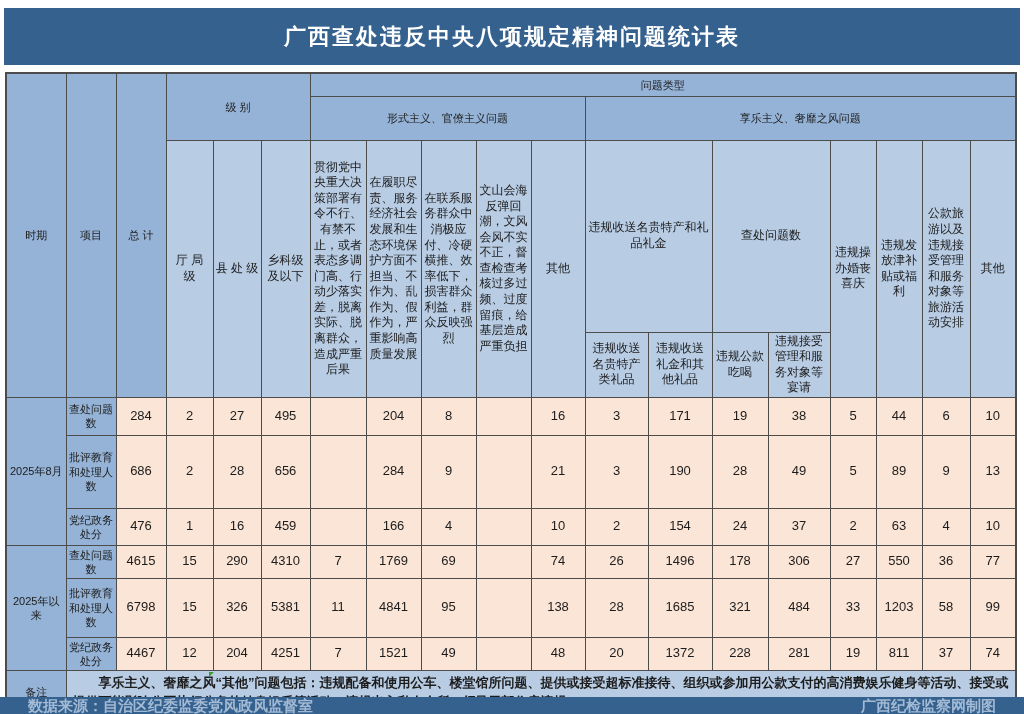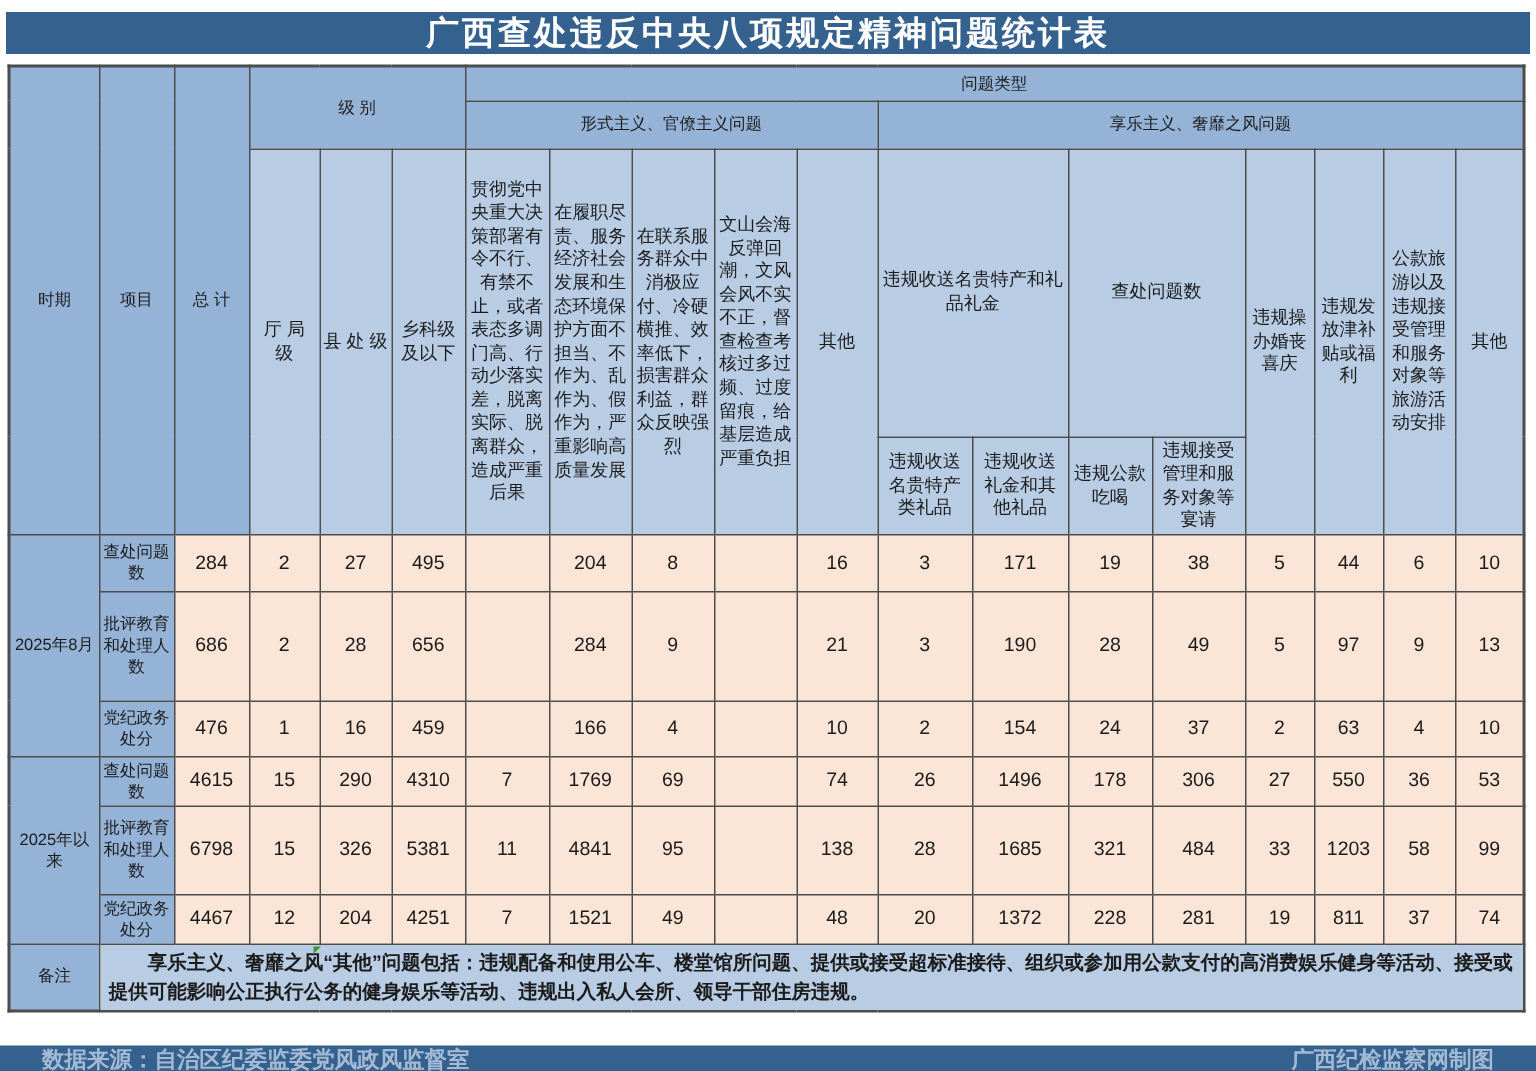--- a/index.html
+++ b/index.html
@@ -6,36 +6,36 @@
     --title_bar:#35618F; --header_medium:#95B3D7; --header_light:#B8CCE4;
     --data_cell:#FBE5D6; --border:#4C4C4C; --footer_text:#A3BAD4; --comment_triangle:#3D9B35;
   }
   *{box-sizing:border-box;}
   html,body{margin:0;padding:0;}
   body{
     width:1024px;height:714px;background:#ffffff;position:relative;overflow:hidden;
     font-family:"Liberation Sans","DejaVu Sans",sans-serif;
   }
   .title-bar{
-    margin:8px 4px 7px 4px;height:28px;background:var(--title_bar);
+    margin:8px 4px 7px 4px;height:57px;background:var(--title_bar);
     color:#ffffff;font-size:22px;font-weight:bold;letter-spacing:2px;
     display:flex;align-items:center;justify-content:center;
   }
   table{
     border-collapse:collapse;table-layout:fixed;width:1010px;margin-left:5px;
     border:2px solid var(--border);
   }
   th,td{
     border:1px solid var(--border);text-align:center;vertical-align:middle;
     padding:1px 2px;font-weight:normal;color:#1c1c1c;word-break:break-all;line-height:1.3;
   }
   .mid{background:var(--header_medium);font-size:11px;}
   .light{background:var(--header_light);font-size:12px;margin-top:41px;}
   .num{background:var(--data_cell);font-size:13px;}
-  .hA{height:23px;} .hB{height:32px;} .hC{height:192px;} .hD{height:63px;}
+  .hA{height:23px;} .hB{height:44px;} .hC{height:192px;} .hD{height:63px;}
   .r38{height:38px;} .r73{height:73px;} .r37{height:37px;}
   .r33{height:33px;} .r59{height:59px;} .rN{height:40px;}
   .note-cell{
     background:var(--header_light);text-align:left;font-size:13px;
     padding:2px 6px;position:relative;
   }
   .note-cell p{margin:0;text-indent:26px;line-height:1.5;font-weight:bold;}
   .green-tri{
     position:absolute;top:1px;left:142px;width:0;height:0;
     border-top:5px solid var(--comment_triangle);border-right:5px solid transparent;
@@ -141,21 +141,21 @@
         <td class="num"></td>
         <td class="num">284</td>
         <td class="num">9</td>
         <td class="num"></td>
         <td class="num">21</td>
         <td class="num">3</td>
         <td class="num">190</td>
         <td class="num">28</td>
         <td class="num">49</td>
         <td class="num">5</td>
-        <td class="num">97</td>
+        <td class="num">89</td>
         <td class="num">9</td>
         <td class="num">13</td>
       </tr>
       <tr class="r37">
         <th class="mid">党纪政务处分</th>
         <td class="num">476</td>
         <td class="num">1</td>
         <td class="num">16</td>
         <td class="num">459</td>
         <td class="num"></td>
@@ -184,21 +184,21 @@
         <td class="num">69</td>
         <td class="num"></td>
         <td class="num">74</td>
         <td class="num">26</td>
         <td class="num">1496</td>
         <td class="num">178</td>
         <td class="num">306</td>
         <td class="num">27</td>
         <td class="num">550</td>
         <td class="num">36</td>
-        <td class="num">53</td>
+        <td class="num">77</td>
       </tr>
       <tr class="r59">
         <th class="mid">批评教育和处理人数</th>
         <td class="num">6798</td>
         <td class="num">15</td>
         <td class="num">326</td>
         <td class="num">5381</td>
         <td class="num">11</td>
         <td class="num">4841</td>
         <td class="num">95</td>

